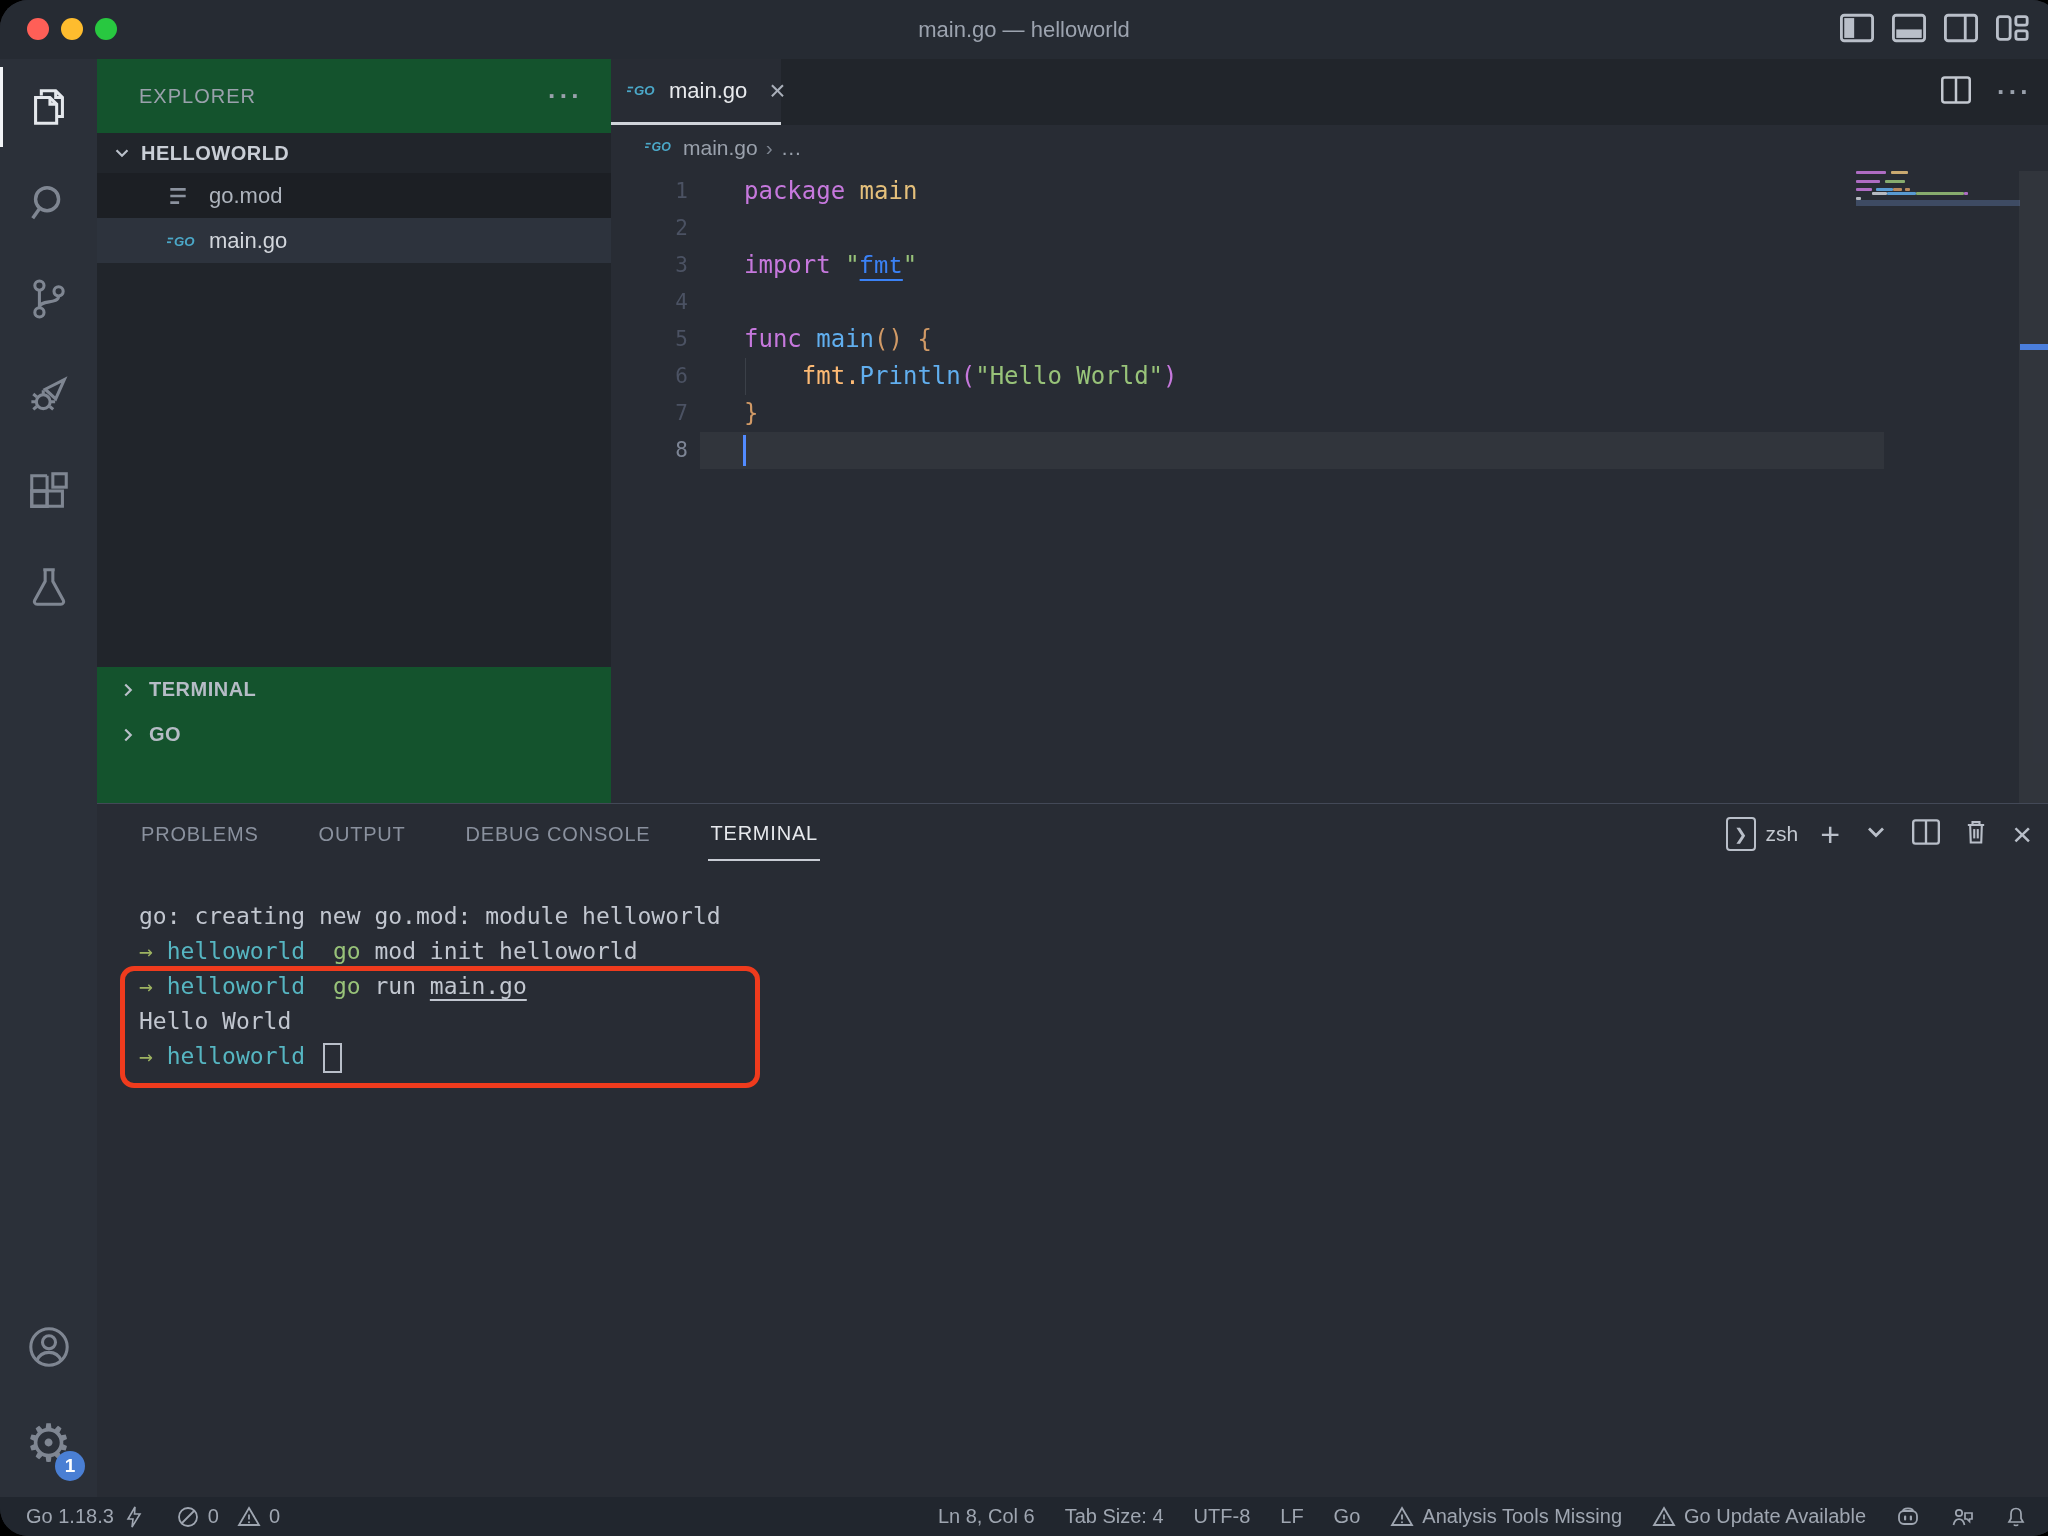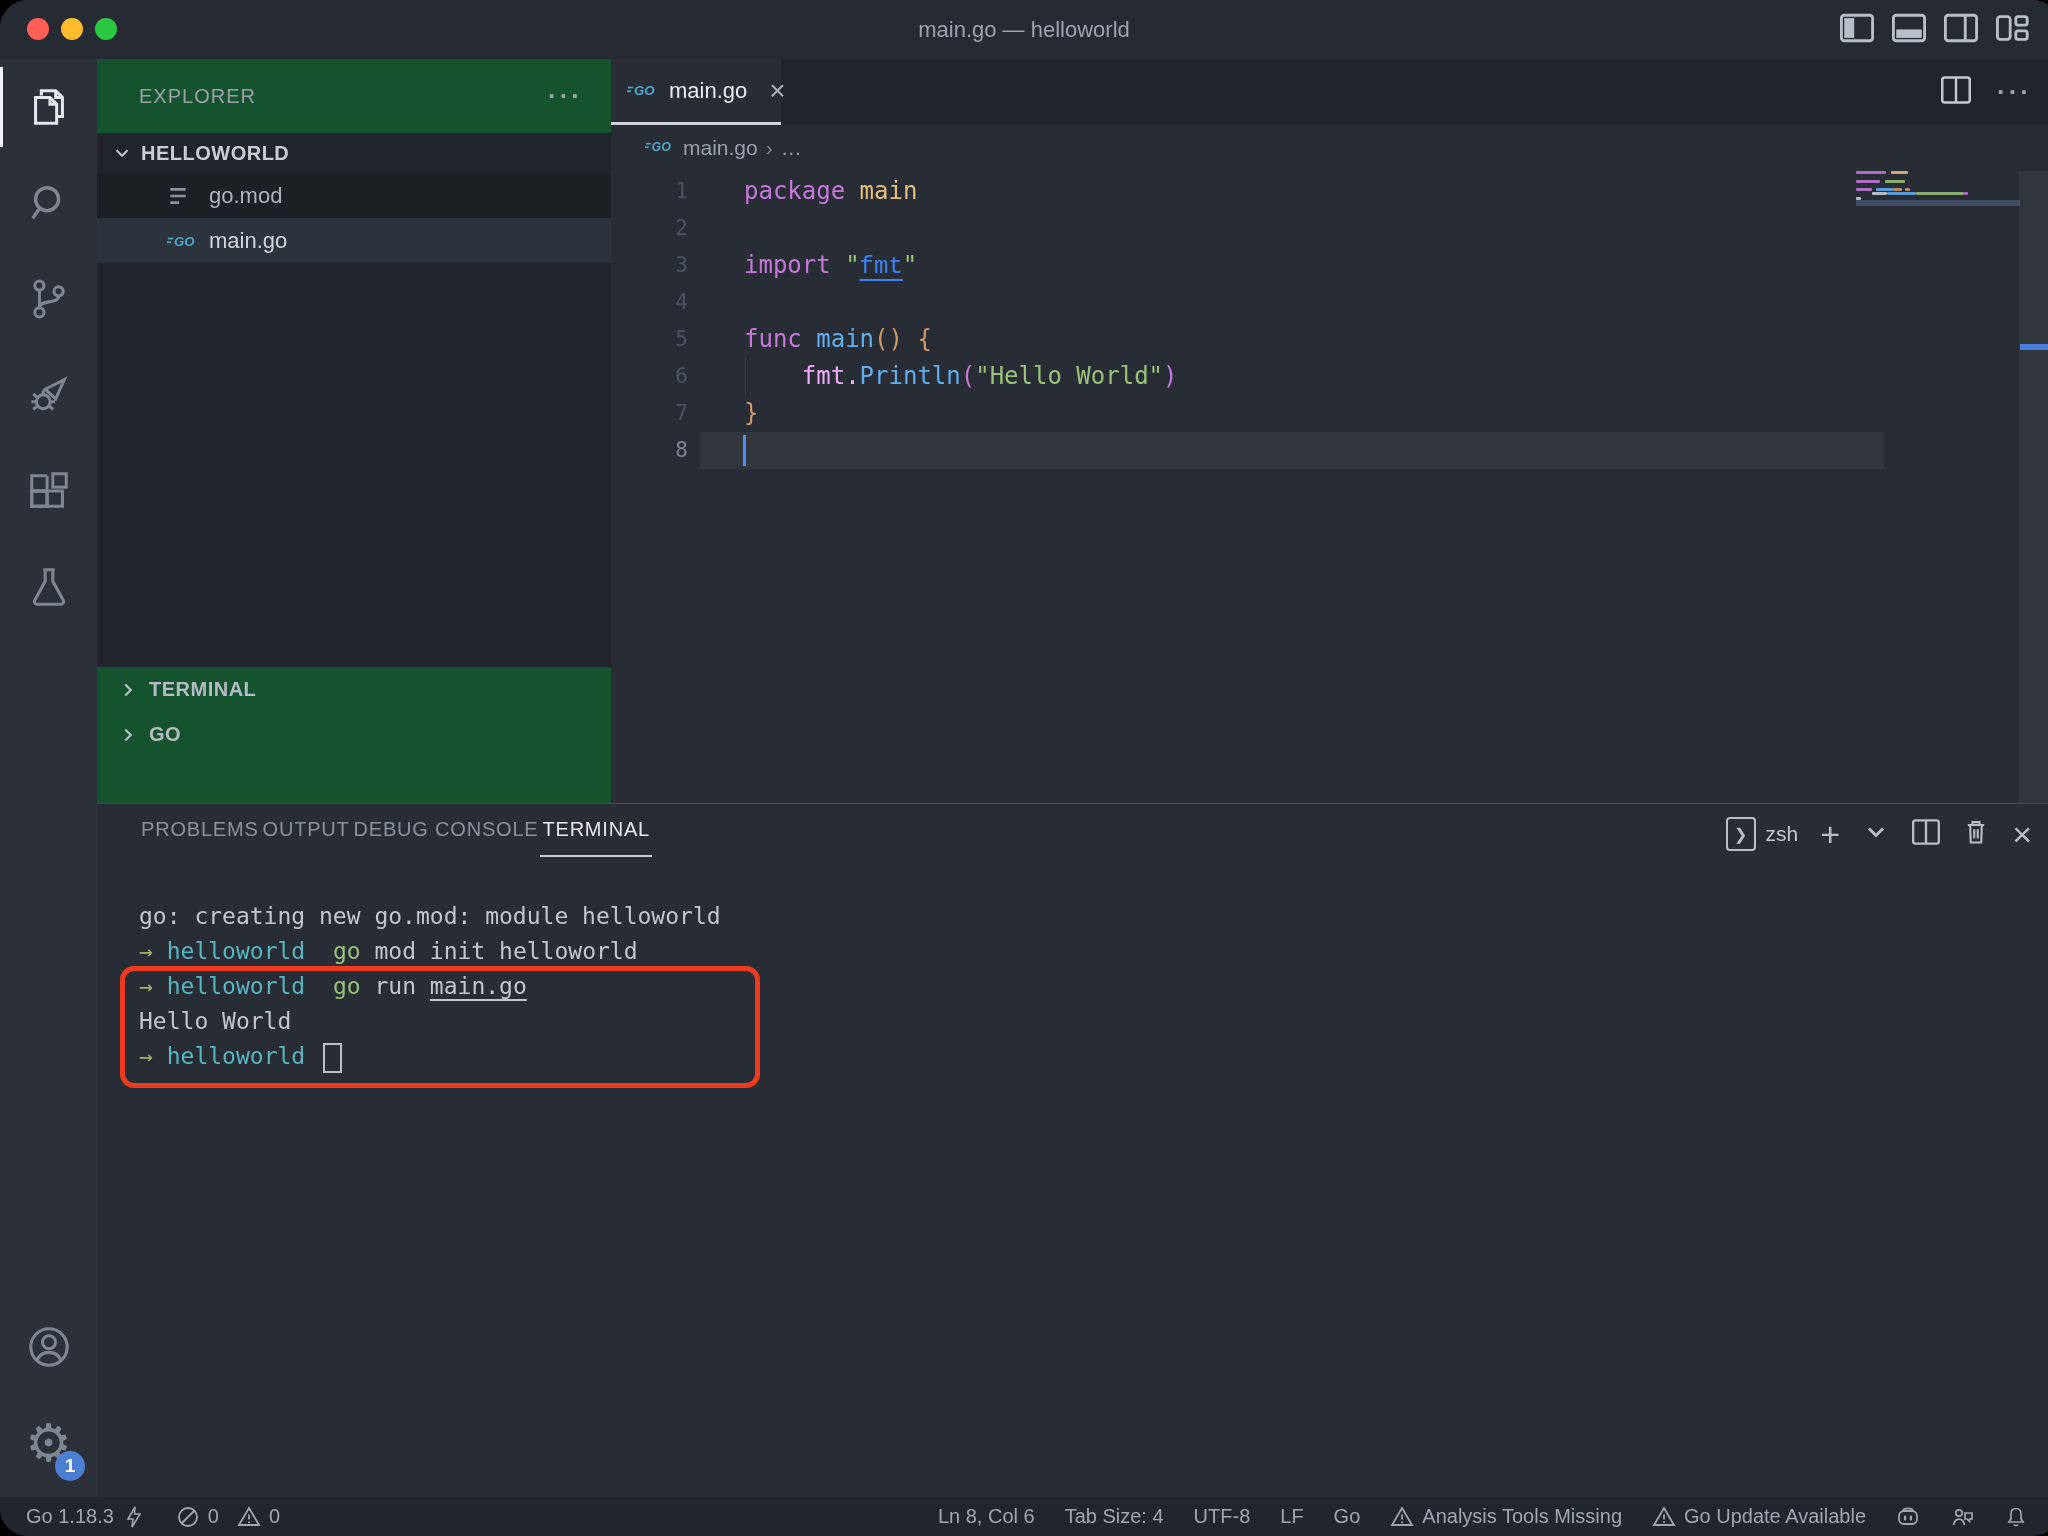--- a/index.html
+++ b/index.html
@@ -52,36 +52,36 @@
   .breadcrumb{position:absolute;left:0;top:66px;width:1437px;height:46px;display:flex;align-items:center;gap:8px;padding-left:34px;box-sizing:border-box;color:#9aa1ac;font-size:21px;}
   .codearea{position:absolute;left:0;top:112px;width:1437px;height:632px;font-family:"DejaVu Sans Mono",monospace;}
   .gutter{position:absolute;left:0;top:2px;width:77px;text-align:right;}
   .gutter div{height:37px;line-height:37px;font-size:21px;color:#4b5263;}
   .gutter div.cur{color:#7d8materi5;}
   .gutter div.cur{color:#7d8595;}
   .code{position:absolute;left:133px;top:2px;}
   .cline{height:37px;line-height:37px;font-size:24px;white-space:pre;}
   .c-kw{color:#c678dd}.c-yel{color:#e5c07b}.c-fn{color:#61afef}.c-str{color:#98c379}
   .c-strU{color:#3b82f6;text-decoration:underline;text-underline-offset:6px;font-family:Liberation Mono, monospace;}
-  .c-gold{color:#d19a66}.c-pur{color:#c678dd}.c-pln{color:#f0abfc}
+  .c-gold{color:#d19a66}.c-pur{color:#c678dd}.c-pln{color:#fdba74}
   .curline{position:absolute;left:89px;top:261px;width:1184px;height:37px;background:rgba(255,255,255,.045);}
   .cursor{position:absolute;left:132px;top:264px;width:3px;height:31px;background:#528bff;}
   .indent-guide{position:absolute;left:134px;top:187px;width:1px;height:37px;background:#3b4048;}
   
   .minimap{position:absolute;left:1245px;top:0px;width:164px;}
   .mrow{height:3px;margin-bottom:1.3px;display:flex;}
   .mseg{height:3px;border-radius:1px;opacity:.85;}
   .m-kw{background:#c678dd}.m-yel{background:#e5c07b}.m-fn{background:#61afef}
   .m-str{background:#98c379}.m-gold{background:#d19a66}.m-pln{background:#cfd4db}.m-gap{background:transparent}
   .mm-curline{position:absolute;left:1245px;top:29px;width:164px;height:6px;background:#3e4b63;}
   .scrollstrip{position:absolute;left:1408px;top:0;width:29px;height:632px;background:rgba(255,255,255,.045);}
   .ruler-cursor{position:absolute;left:1409px;top:173px;width:28px;height:6px;background:#4a7edc;}
   
   .panel{position:absolute;left:97px;top:803px;width:1951px;height:694px;background:#282c34;border-top:1px solid #434957;}
-  .panel-tabs{position:absolute;left:42px;top:0;height:60px;display:flex;align-items:flex-start;}
+  .panel-tabs{position:absolute;left:42px;top:0;height:60px;display:flex;gap:56px;align-items:center;}
   .ptab{color:#8a919e;font-size:20px;letter-spacing:.8px;padding:14px 2px;}
   .ptab.active{color:#e7e9ed;border-bottom:2px solid #c8ccd4;}
   .panel-controls{position:absolute;right:16px;top:0;height:60px;display:flex;align-items:center;gap:22px;color:#b9bfc9;}
   .panel-controls svg{width:28px;height:28px;}
   .shell-badge{display:flex;align-items:center;gap:10px;}
   .shell-box{width:26px;height:30px;border:2px solid #b9bfc9;border-radius:4px;display:flex;align-items:center;justify-content:center;font-size:16px;}
   .shell-name{font-size:21px;color:#c3c8d0;}
   .plus{font-size:34px;font-weight:200;line-height:1;}
   .terminal{position:absolute;left:42px;top:95px;font-family:"DejaVu Sans Mono",monospace;font-size:23px;}
   .tline{height:35px;line-height:35px;white-space:pre;}

